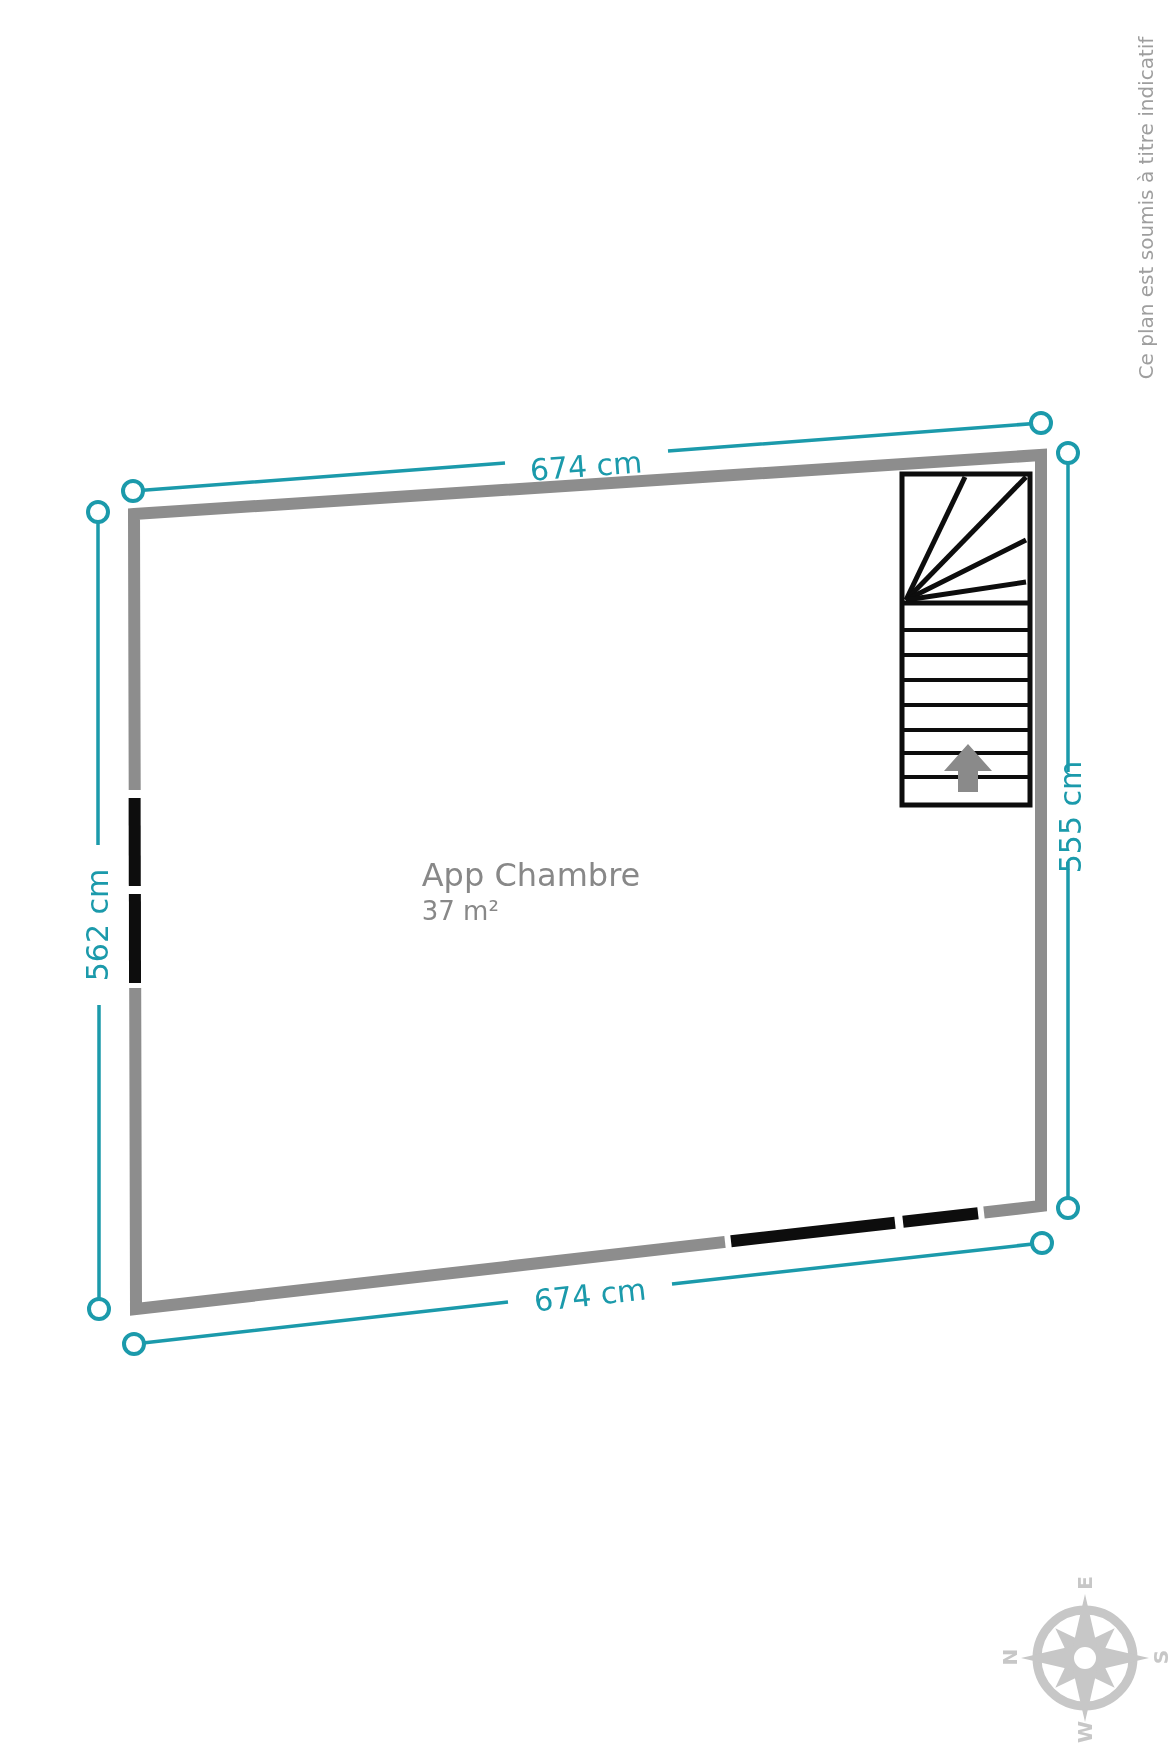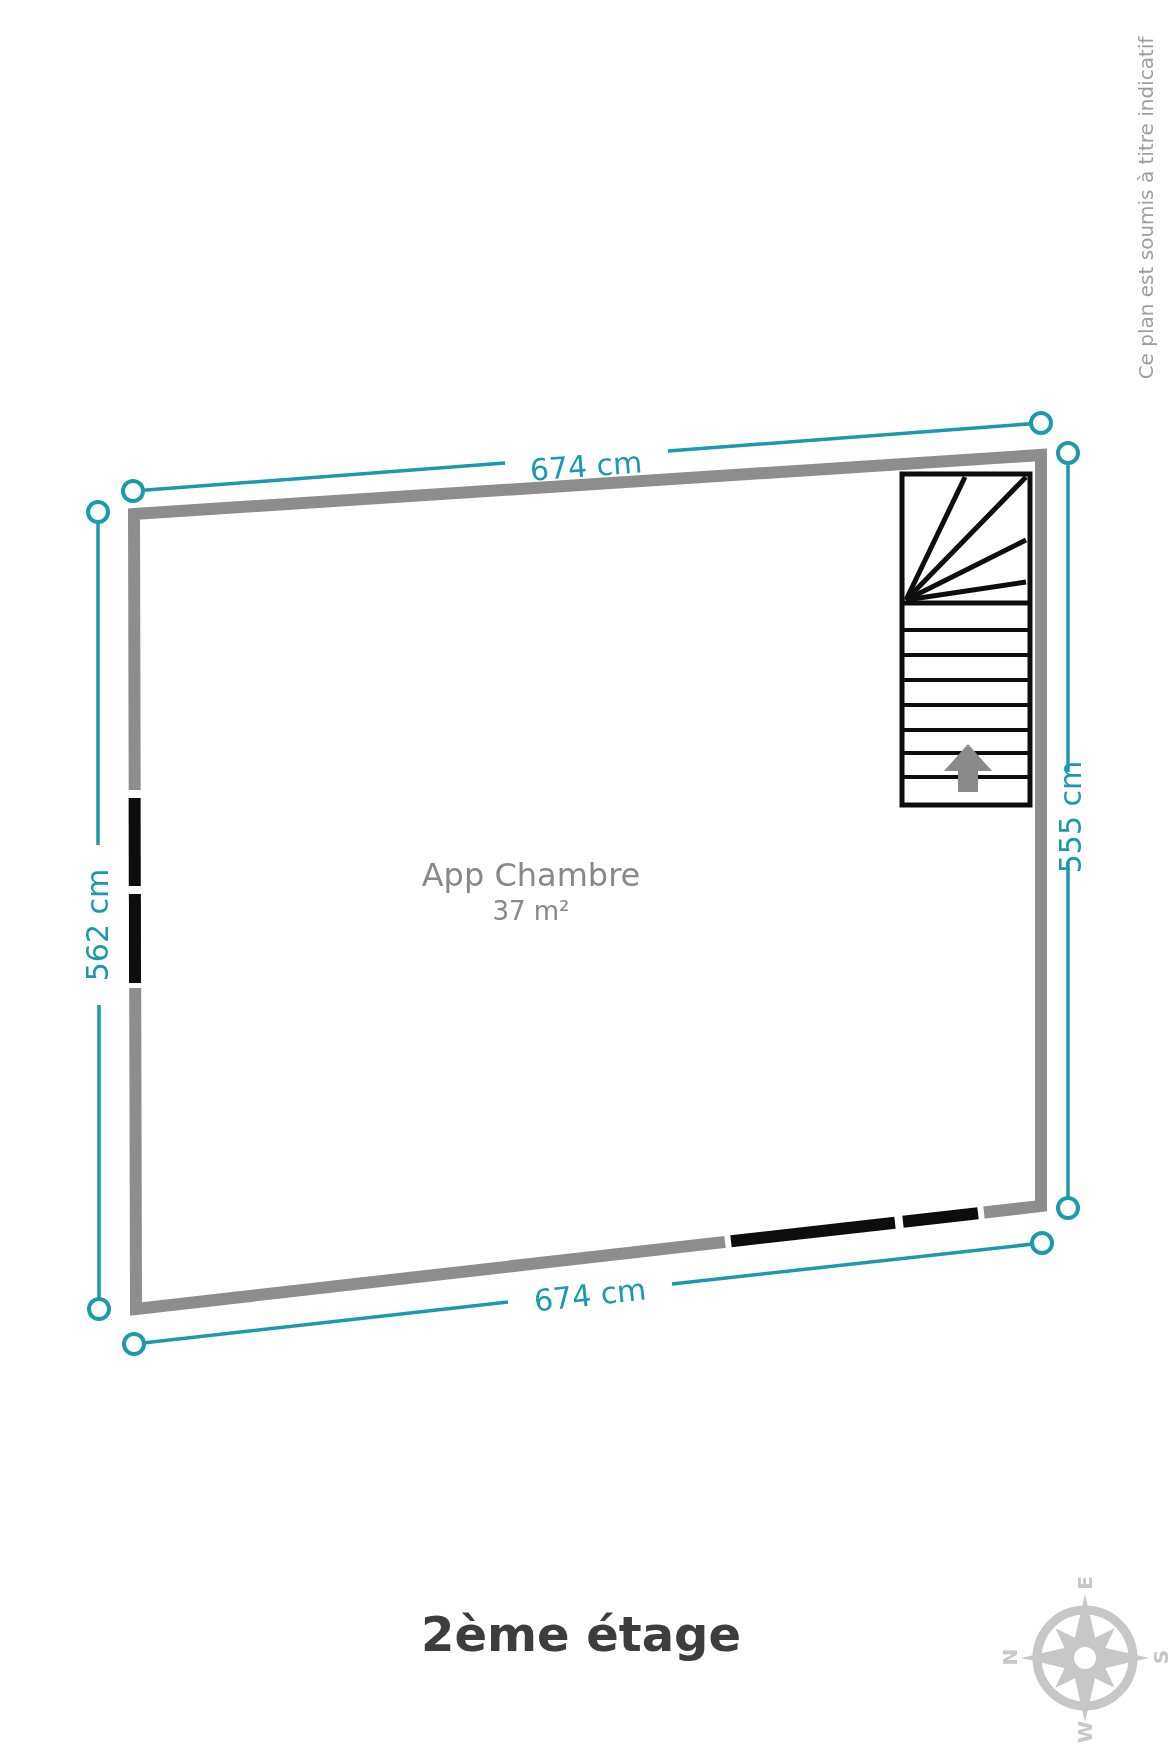--- a/index.html
+++ b/index.html
@@ -7,21 +7,21 @@
        font-family:"DejaVu Sans","Liberation Sans",sans-serif;}
   #stage{position:absolute;inset:0;width:1175px;height:1763px;}
   svg.plan{position:absolute;left:0;top:0;}
   .txt{position:absolute;white-space:nowrap;}
   .dim{color:var(--teal);font-size:30px;}
   .dim-top{left:586px;top:466px;transform:translate(-50%,-50%) rotate(-4.3deg);}
   .dim-bottom{left:590px;top:1295px;transform:translate(-50%,-50%) rotate(-6.3deg);}
   .dim-left{left:97px;top:925px;transform:translate(-50%,-50%) rotate(-90deg);}
   .dim-right{left:1070px;top:817px;transform:translate(-50%,-50%) rotate(-90deg);}
   .room-label{left:531px;top:893px;transform:translate(-50%,-50%);
-              color:var(--labelgray);text-align:center;line-height:36px;}
+              color:var(--labelgray);text-align:left;line-height:36px;}
   .room-name{font-size:32px;}
   .room-area{font-size:26px;}
   .plan-title{left:581px;top:1634px;transform:translate(-50%,-50%);
               color:var(--titlegray);font-size:48px;font-weight:600;}
   .disclaimer{left:1146px;top:208px;transform:translate(-50%,-50%) rotate(-90deg);
               color:var(--disclaimer);font-size:20px;}
   .compass-letter{color:var(--compass);font-size:20px;font-weight:600;}
   .cl-n{left:1010px;top:1657px;transform:translate(-50%,-50%) rotate(-90deg);}
   .cl-e{left:1085px;top:1583px;transform:translate(-50%,-50%) rotate(-90deg);}
   .cl-s{left:1161px;top:1657px;transform:translate(-50%,-50%) rotate(-90deg);}
@@ -112,21 +112,20 @@
   <span class="txt dim dim-top">674 cm</span>
   <span class="txt dim dim-bottom">674 cm</span>
   <span class="txt dim dim-left">562 cm</span>
   <span class="txt dim dim-right">555 cm</span>
 
   <div class="txt room-label">
     <div class="room-name">App Chambre</div>
     <div class="room-area">37 m²</div>
   </div>
 
-  <span class="txt plan-title">2ème étage</span>
 
   <span class="txt disclaimer">Ce plan est soumis à titre indicatif</span>
 
   <span class="txt compass-letter cl-n">N</span>
   <span class="txt compass-letter cl-e">E</span>
   <span class="txt compass-letter cl-s">S</span>
   <span class="txt compass-letter cl-w">W</span>
 </div>
 
 </body></html>

